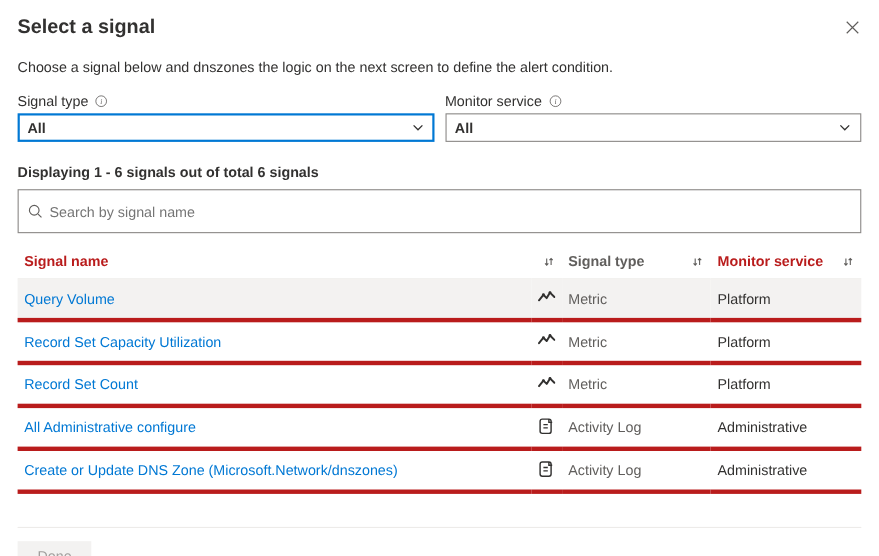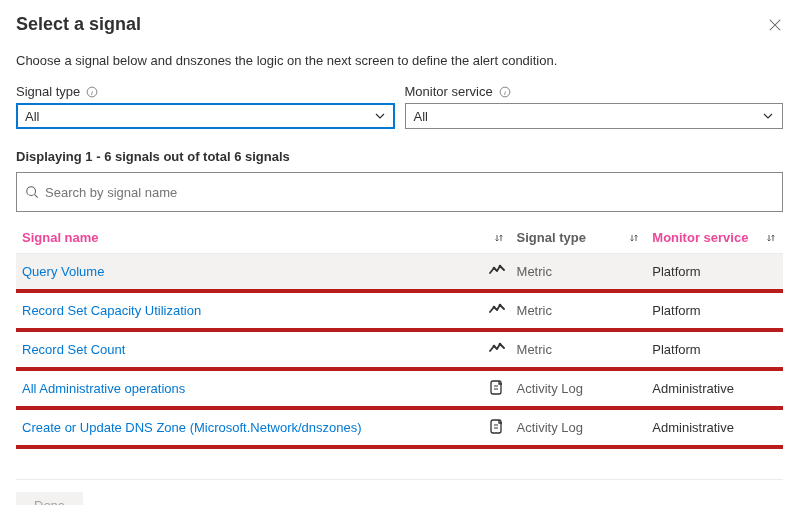--- a/index.html
+++ b/index.html
@@ -15,34 +15,34 @@
     .title { font-size: 18px; font-weight: 600; color: #323130; }
     .close-btn { width: 16px; height: 16px; cursor: pointer; color: #605e5c; display:flex; align-items:center; justify-content:center; }
     .subtitle { font-size: 13px; color: #323130; margin-bottom: 16px; }
     .dropdown-row { display: flex; gap: 10px; margin-bottom: 20px; }
     .dropdown-group { flex: 1; }
     .dropdown-label { font-size: 13px; color: #323130; margin-bottom: 4px; display: flex; align-items: center; gap: 6px; }
     .info-icon { width: 12px; height: 12px; display:inline-flex; align-items:center; justify-content:center; }
     .dropdown {
       width: 100%; height: 26px; border: 1px solid #8a8886;
       padding: 0 8px; display: flex; align-items: center; justify-content: space-between;
-      cursor: pointer; background: #fff; font-size: 13px;
+      cursor: pointer; background: #fff; font-size: 13px; font-weight: bold;
     }
     .dropdown.focused { border: 2px solid #0078d4; padding: 0 7px; }
     .chevron-down { width: 12px; height: 12px; display:inline-flex; }
     .count-text { font-size: 13px; font-weight: 600; color: #323130; margin-bottom: 8px; }
     .search-box {
       width: 100%; height: 40px; border: 1px solid #8a8886;
       display: flex; align-items: center; padding: 0 8px; gap: 6px; margin-bottom: 10px;
     }
     .search-box input { border: none; outline: none; flex: 1; font-size: 13px; font-family: inherit; }
     .search-icon { width: 14px; height: 14px; color: #605e5c; display:flex; }
     table { width: 100%; border-collapse: collapse; }
     th {
-      text-align: left; font-weight: 600; font-size: 13px; color: #ec4899;
+      text-align: left; font-weight: 600; font-size: 13px; color: #b91c1c;
       padding: 8px 6px; border-bottom: 1px solid #edebe9;
     }
     th .th-inner { display: flex; align-items: center; justify-content: space-between; }
     .sort-icon { width: 12px; height: 12px; color: #605e5c; display:inline-flex; }
     td { padding: 8px 6px; font-size: 13px; border-bottom: 4px solid #b91c1c; vertical-align: middle; }
     tr.selected td { background: #f3f2f1; }
     .signal-link { color: #0078d4; cursor: pointer; text-decoration: none; }
     .col-name { width: 62%; }
     .col-icon { width: 28px; text-align:center; }
     .col-type { width: 18%; color: #605e5c; }
@@ -187,21 +187,21 @@
             <svg viewBox="0 0 16 16" width="16" height="16">
               <path d="M1 11 L5 6 L8 9 L11 4 L15 8" stroke="#323130" stroke-width="1.8" fill="none" stroke-linejoin="round" stroke-linecap="round"></path>
               <circle cx="5" cy="6" r="1.3" fill="#323130"></circle>
               <circle cx="11" cy="4" r="1.3" fill="#323130"></circle>
             </svg>
           </span></td>
         <td class="col-type">Metric</td>
         <td class="col-monitor">Platform</td>
       </tr>
       <tr>
-        <td class="col-name"><a class="signal-link">All Administrative operations</a></td>
+        <td class="col-name"><a class="signal-link">All Administrative configure</a></td>
         <td class="col-icon"><span class="type-icon">
             <svg viewBox="0 0 16 16" width="16" height="16">
               <path d="M4 2 H10 Q12 2 12 4 V13 Q12 15 10 15 H4 Q2 15 2 13 V4 Q2 2 4 2 Z M10 2 V5 H13" stroke="#323130" stroke-width="1.3" fill="none"></path>
               <path d="M5 7 H9 M5 10 H9" stroke="#323130" stroke-width="1.2"></path>
             </svg>
           </span></td>
         <td class="col-type">Activity Log</td>
         <td class="col-monitor">Administrative</td>
       </tr>
       <tr>

